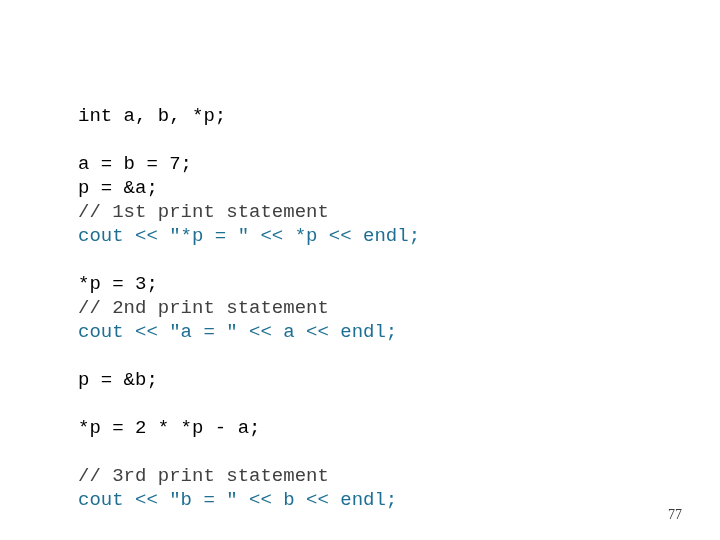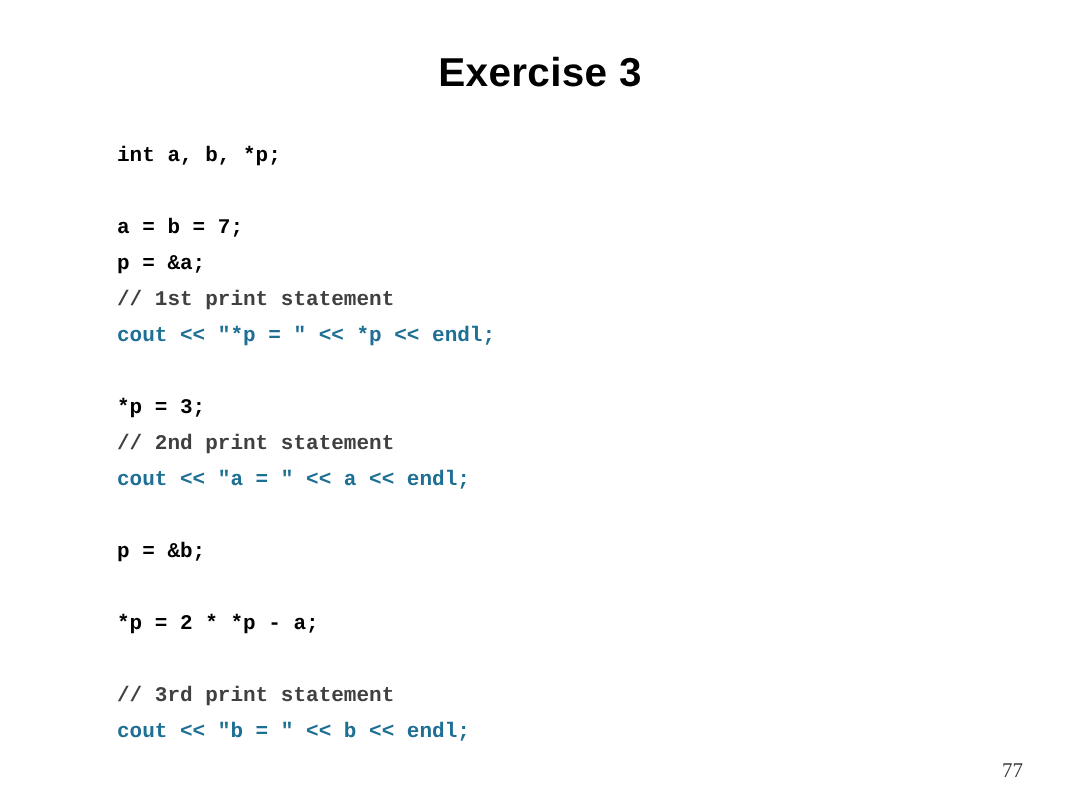--- a/index.html
+++ b/index.html
@@ -30,26 +30,26 @@
     font-family: "Liberation Sans", sans-serif;
     font-weight: bold;
     font-size: 27px;
     line-height: 34px;
     color: #000000;
     letter-spacing: 0.2px;
   }
   #code-body {
     position: absolute;
     left: 78px;
-    top: 92px;
+    top: 104px;
     width: 580px;
     font-family: "Liberation Mono", "DejaVu Sans Mono", monospace;
-    font-size: 14px;
+    font-size: 19px;
     line-height: 24px;
-    font-weight: bold;
+    font-weight: normal;
     white-space: pre;
   }
   .code-line {
     white-space: pre;
     height: 24px;
     font-family: "Liberation Mono", "DejaVu Sans Mono", monospace;
   }
   .code-line.blank {
     height: 24px;
   }
@@ -64,19 +64,18 @@
     font-size: 14px;
     line-height: 18px;
     color: #3a3a3a;
   }
 </style>
 </head>
 <body>
 
 <div id="slide">
 
-  <div id="slide-title">Exercise 3</div>
 
   <div id="code-body"><div class="code-line c-plain">int a, b, *p;</div><div class="code-line blank">&nbsp;</div><div class="code-line c-plain">a = b = 7;</div><div class="code-line c-plain">p = &amp;a;</div><div class="code-line c-comment">// 1st print statement</div><div class="code-line c-stream">cout &lt;&lt; "*p = " &lt;&lt; *p &lt;&lt; endl;</div><div class="code-line blank">&nbsp;</div><div class="code-line c-plain">*p = 3;</div><div class="code-line c-comment">// 2nd print statement</div><div class="code-line c-stream">cout &lt;&lt; "a = " &lt;&lt; a &lt;&lt; endl;</div><div class="code-line blank">&nbsp;</div><div class="code-line c-plain">p = &amp;b;</div><div class="code-line blank">&nbsp;</div><div class="code-line c-plain">*p = 2 * *p - a;</div><div class="code-line blank">&nbsp;</div><div class="code-line c-comment">// 3rd print statement</div><div class="code-line c-stream">cout &lt;&lt; "b = " &lt;&lt; b &lt;&lt; endl;</div></div>
 
   <div id="page-number">77</div>
 
 </div>
 
 </body></html>

